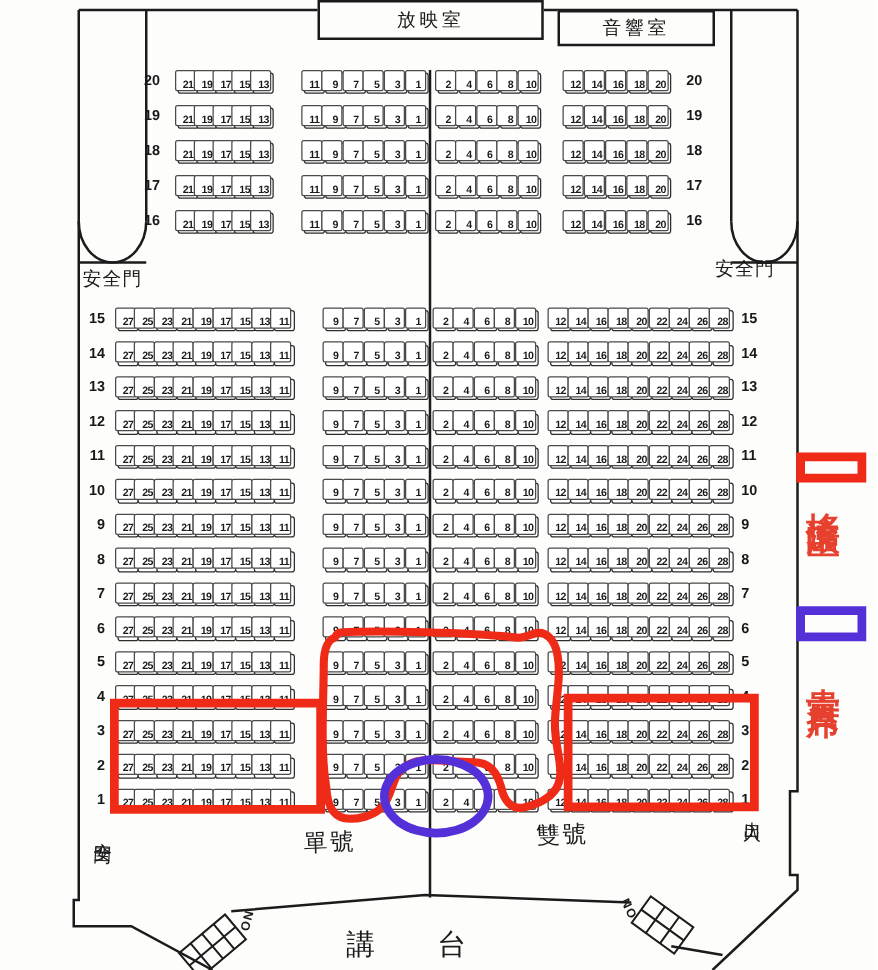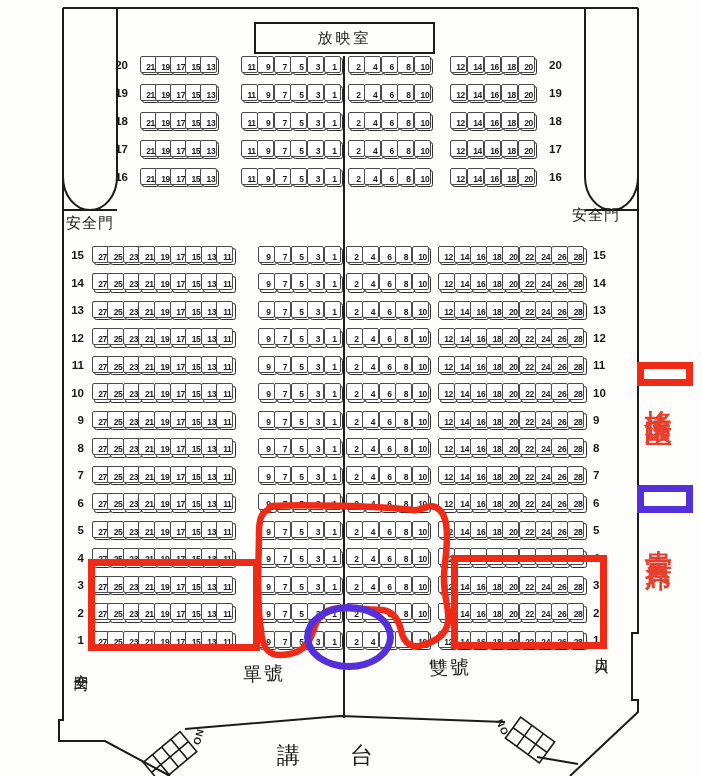--- a/index.html
+++ b/index.html
@@ -60,22 +60,25 @@
       <rect x="-24" y="-13" width="48" height="26"></rect>
       <path d="M-12,-13 V13 M0,-13 V13 M12,-13 V13 M-24,0 H24"></path>
     </g>
 
     <g transform="translate(530,740) rotate(36)" stroke="#1b1b1b" stroke-width="1.6" fill="none">
       <rect x="-21" y="-13" width="42" height="26"></rect>
       <path d="M-7,-13 V13 M7,-13 V13 M-21,0 H21"></path>
     </g>
   </svg>
 
-  <div class="room" style="left:254px;top:22px;width:177px;height:28px;">
+  <div class="room" style="left:254px;top:0;width:177px;height:28px;">
     <span>放映室</span>
+  </div>
+  <div class="room" style="left:446px;top:8px;width:122px;height:25px;">
+    <span>音響室</span>
   </div>
 
   <div class="lab exit" style="left:66px;top:214px;">安全門</div>
   <div class="lab exit" style="left:572px;top:206px;">安全門</div>
   <div class="lab vtext" style="left:72px;top:662px;font-size:14.5px;transform:rotate(3deg);">安全門</div>
   <div class="lab vtext" style="left:594px;top:646px;font-size:14px;transform:rotate(2deg);">出入口</div>
 
   <div class="lab aisle-lab" style="left:243px;top:661px;">單號</div>
   <div class="lab aisle-lab" style="left:429px;top:655px;">雙號</div>
 

